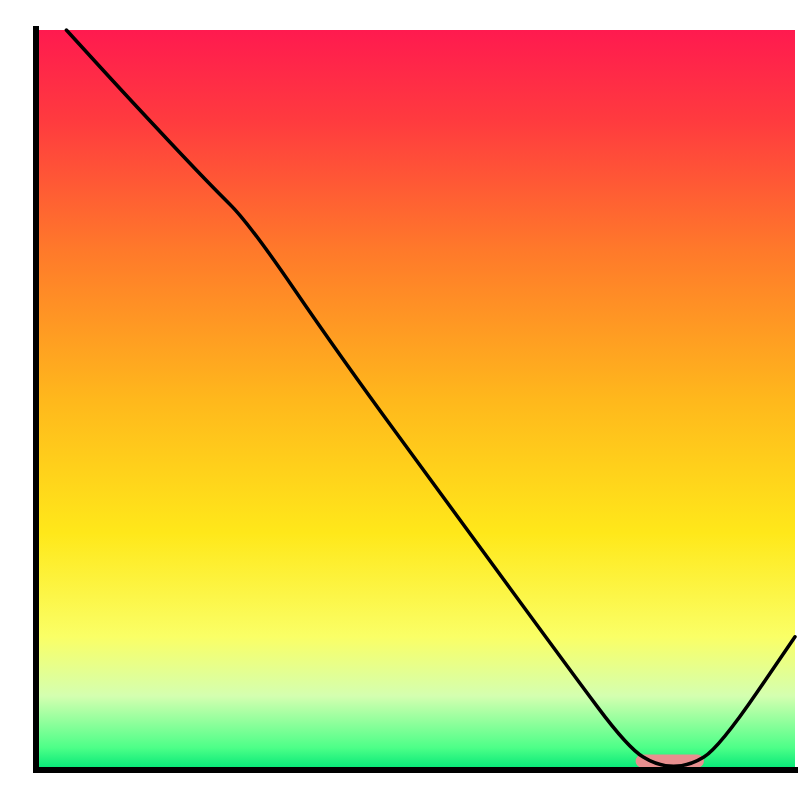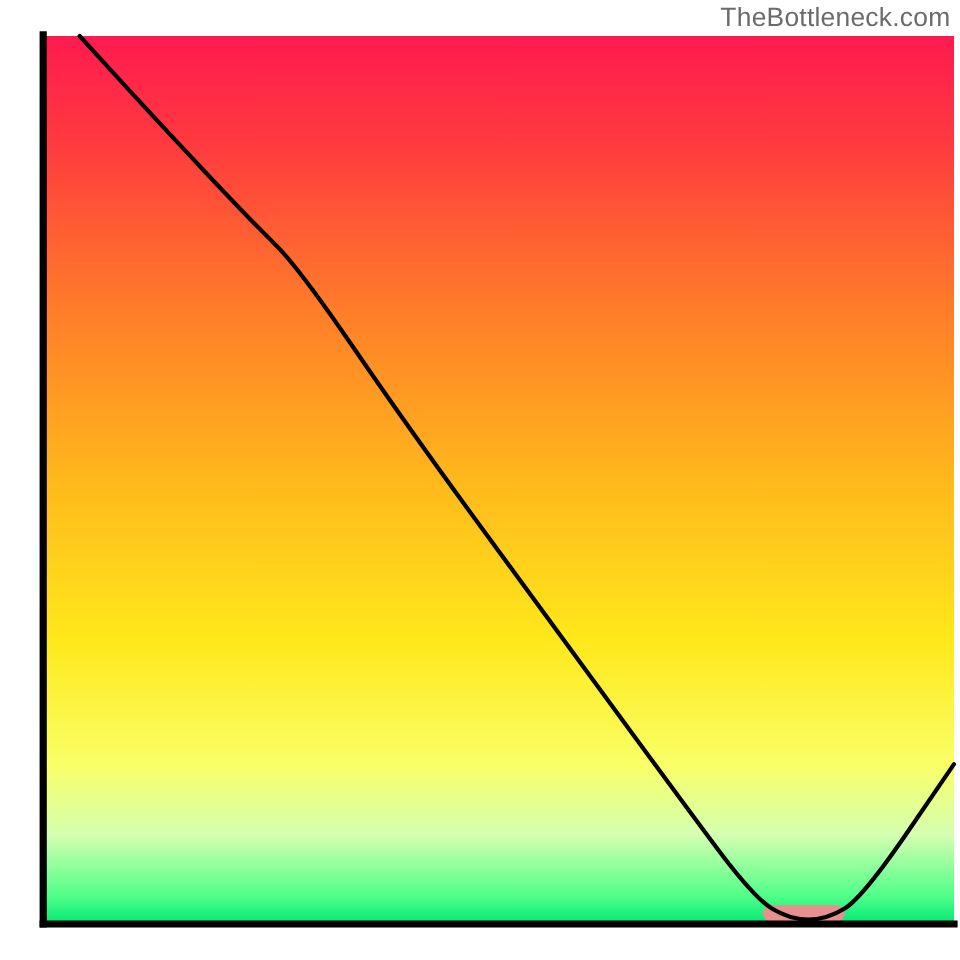--- a/index.html
+++ b/index.html
@@ -26,21 +26,20 @@
   svg {
     position: absolute;
     top: 0;
     left: 0;
   }
 </style>
 </head>
 <body>
 
 <div class="container">
-  <div class="watermark">TheBottleneck.com</div>
   <svg id="chart-svg" width="800" height="800" viewBox="0 0 800 800">
     <defs>
       <linearGradient id="bg-grad" x1="0" y1="0" x2="0" y2="1">
           <stop offset="0.0%" stop-color="#ff1a4f"></stop>
           <stop offset="12.0%" stop-color="#ff3a3f"></stop>
           <stop offset="30.0%" stop-color="#ff7a2a"></stop>
           <stop offset="50.0%" stop-color="#ffb81c"></stop>
           <stop offset="68.0%" stop-color="#ffe81a"></stop>
           <stop offset="82.0%" stop-color="#faff66"></stop>
           <stop offset="90.0%" stop-color="#d4ffb0"></stop>

